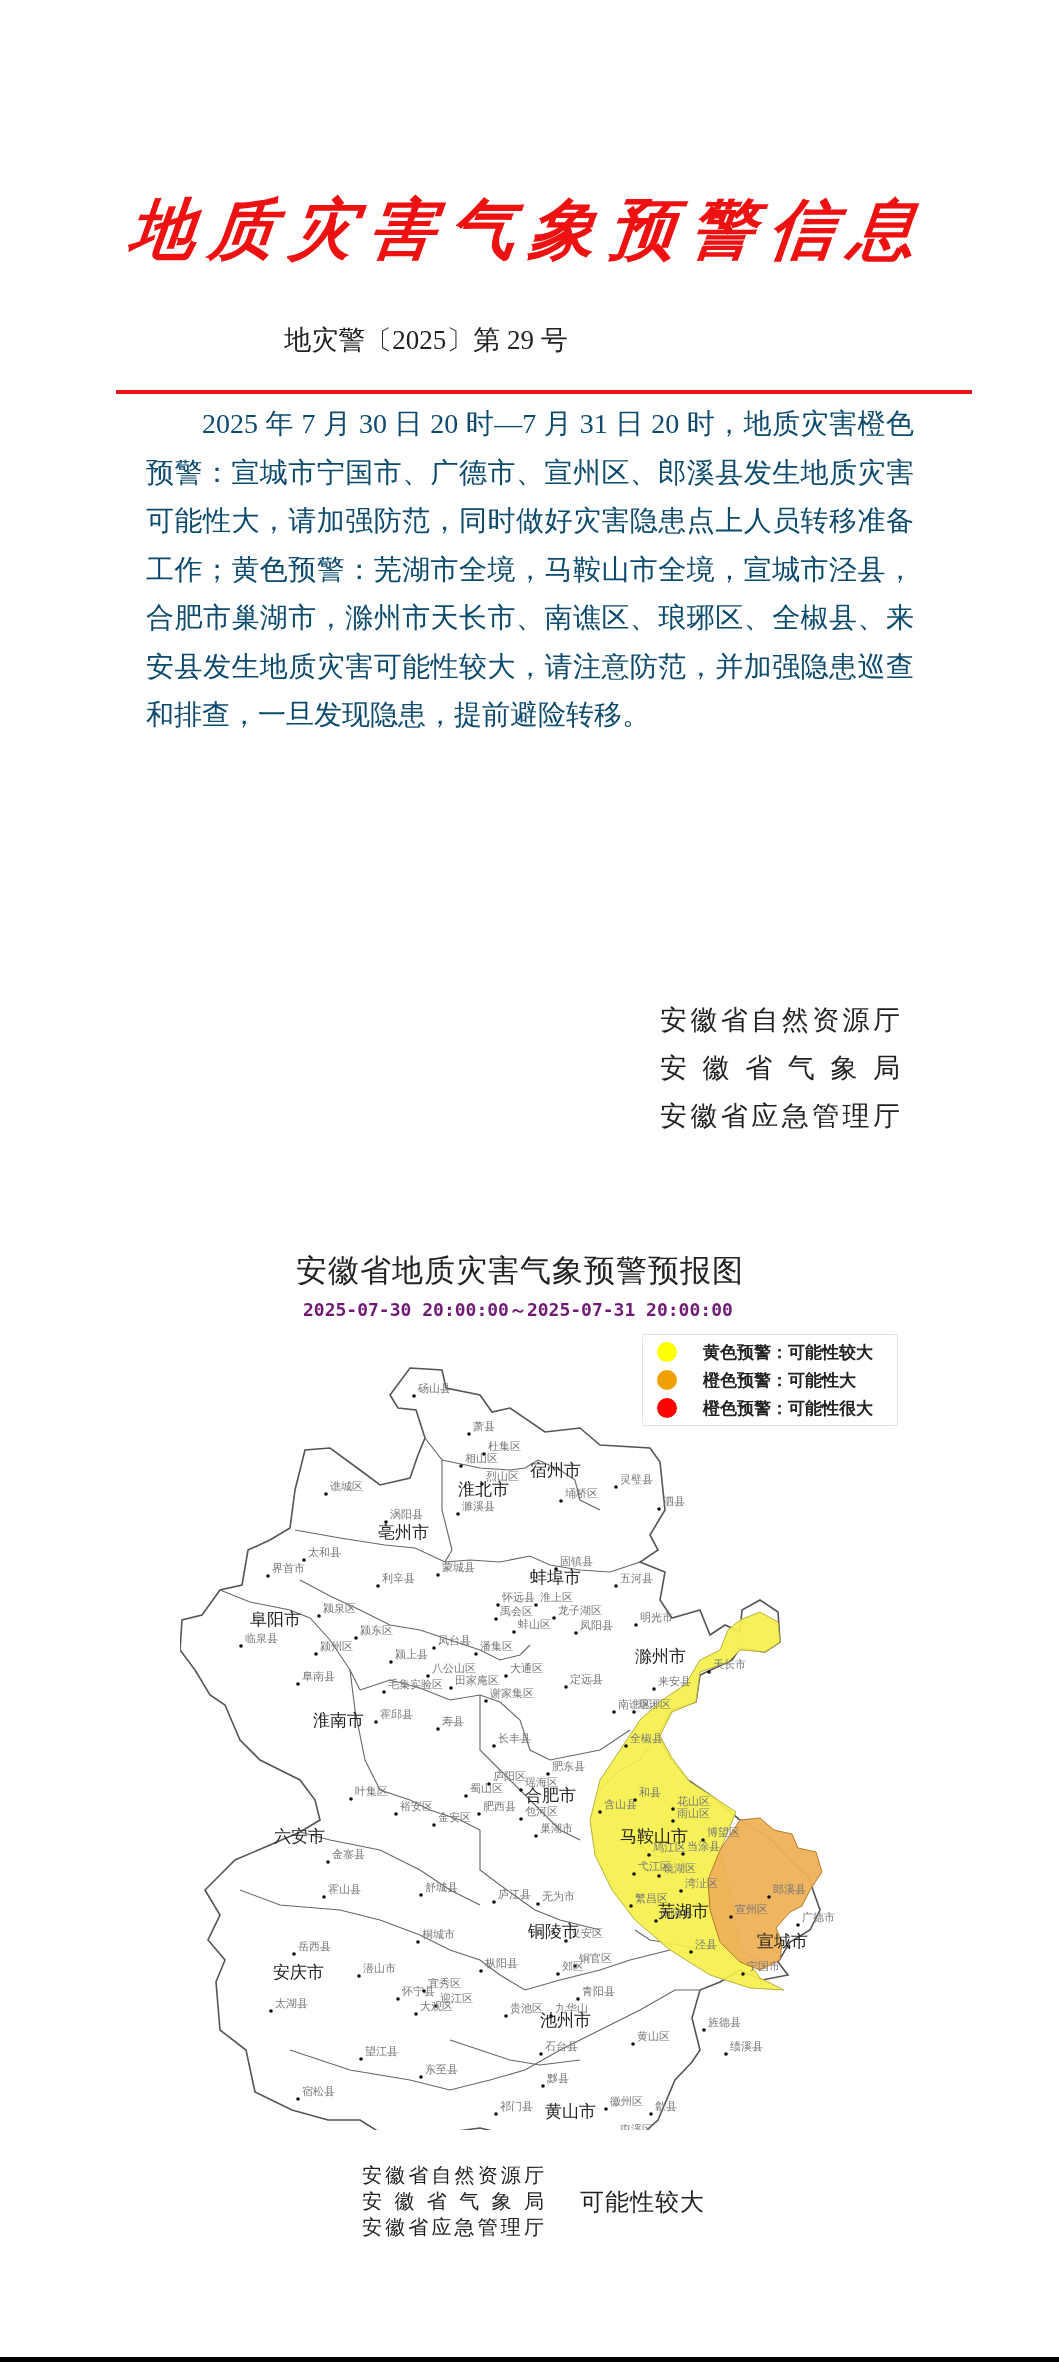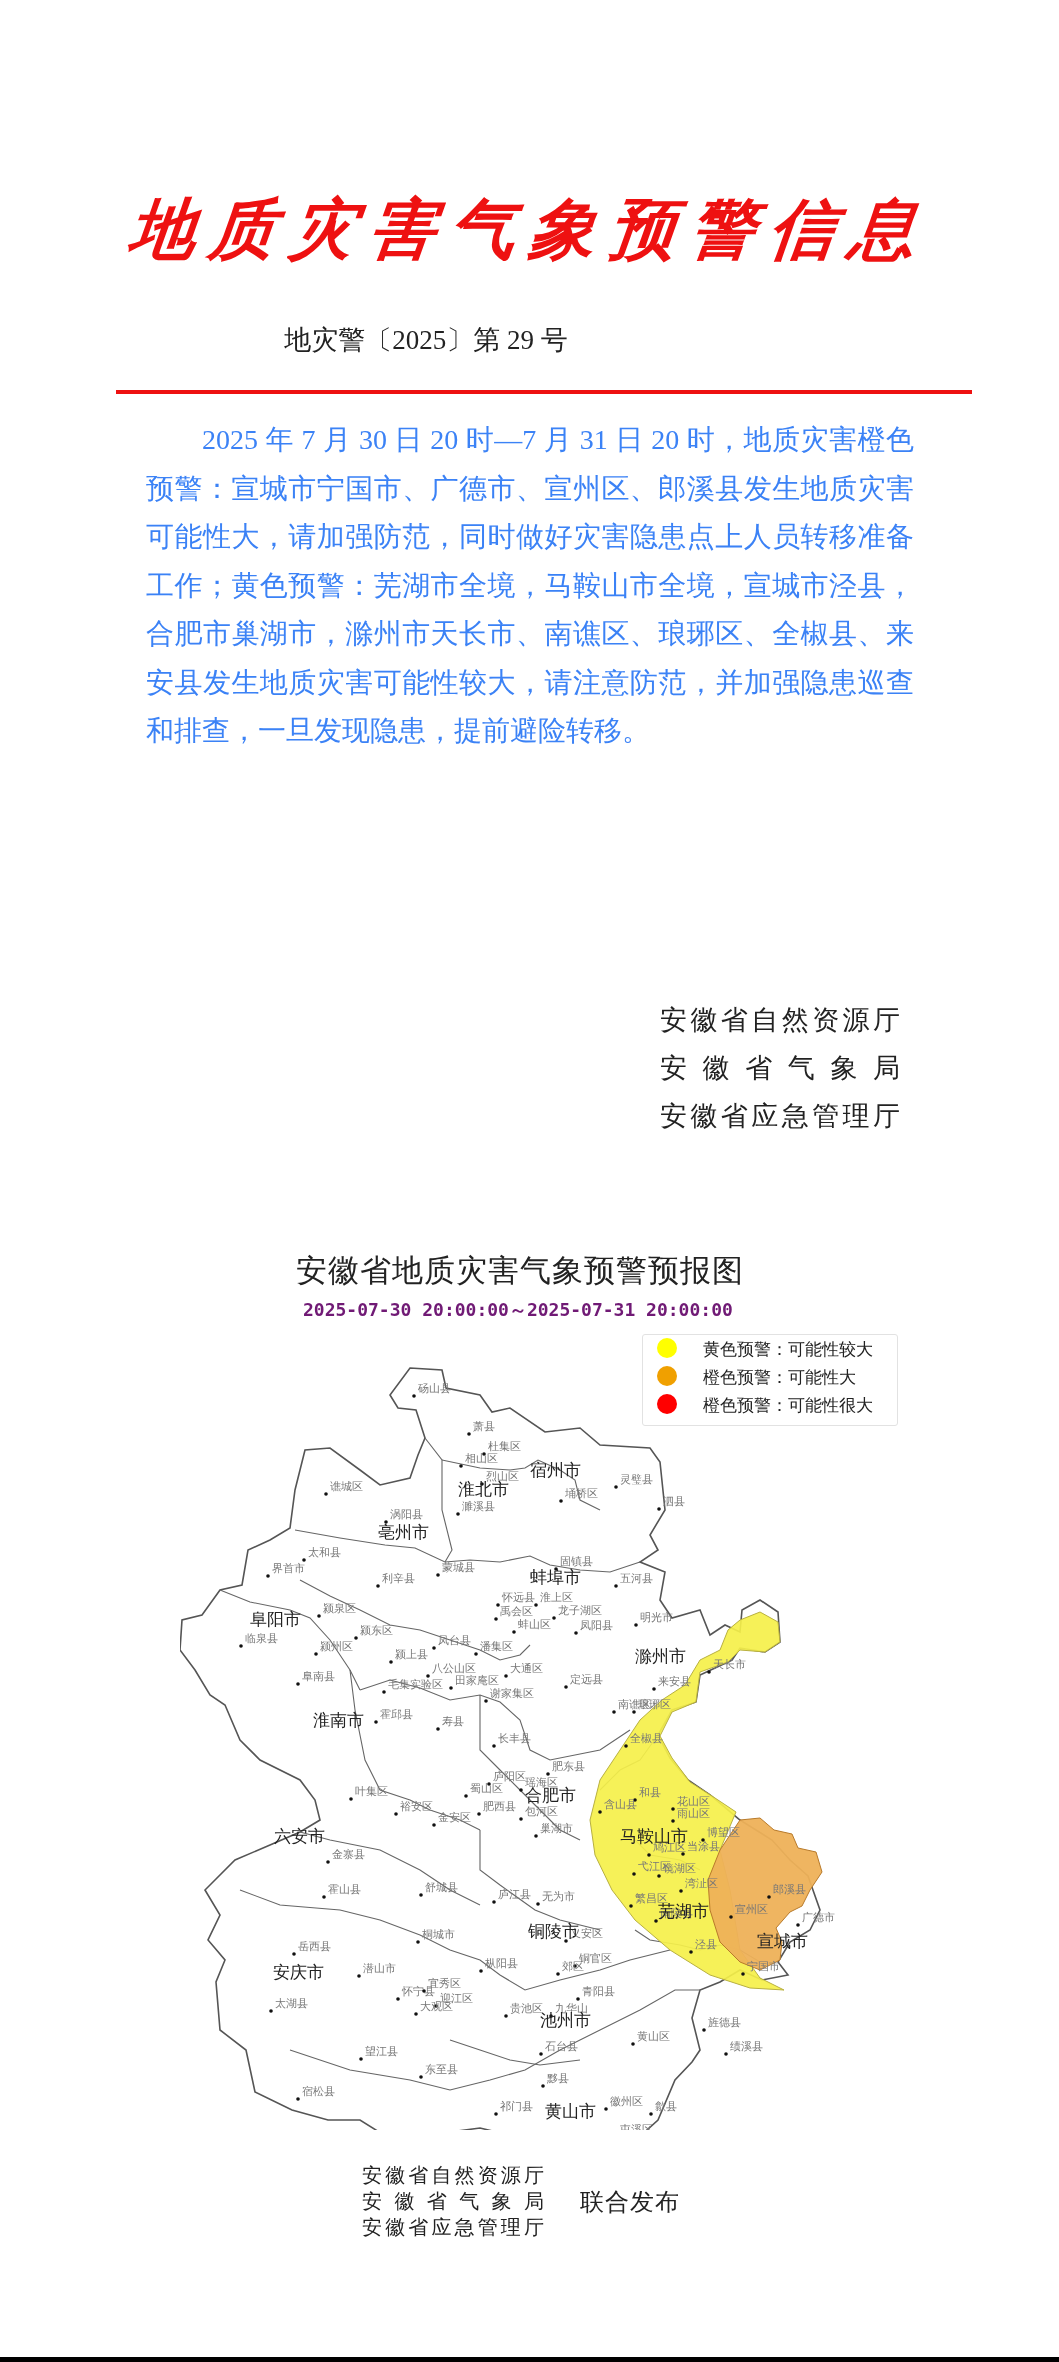--- a/index.html
+++ b/index.html
@@ -5,35 +5,35 @@
   html, body { margin: 0; padding: 0; background: #ffffff; }
   body { width: 1059px; height: 2362px; position: relative; overflow: hidden;
          font-family: "DejaVu Serif", "Liberation Serif", serif; color: #1a1a1a; }
   .masthead { position: absolute; top: 185px; left: 0; width: 1059px; text-align: center;
               font-family: "DejaVu Serif", serif; font-size: 66px; color: #ee1111;
               letter-spacing: 14px; font-style: italic; font-weight: bold;
               transform: skewX(-6deg); }
   .docno { position: absolute; top: 322px; left: 0; width: 852px; text-align: center;
            font-size: 27px; color: #222; font-family: "Liberation Serif", "DejaVu Serif", serif; }
   .redline { position: absolute; top: 390px; left: 116px; width: 856px; height: 4px; background: #ee1111; }
-  .body-text { position: absolute; top: 416px; left: 146px; width: 768px; font-size: 28px;
+  .body-text { position: absolute; top: 400px; left: 146px; width: 768px; font-size: 28px;
                line-height: 48.5px; text-align: justify; text-indent: 56px;
-               font-family: "Liberation Serif", "DejaVu Serif", serif; color: #3b82f6; }
+               font-family: "Liberation Serif", "DejaVu Serif", serif; color: #0c4a6e; }
   .signature { position: absolute; top: 996px; left: 660px; width: 240px; font-size: 27px;
                line-height: 48px; font-family: "Liberation Serif", "DejaVu Serif", serif; color: #222; }
   .signature div { text-align: justify; text-align-last: justify; }
   .signature .date { text-align: right; text-align-last: auto; }
   .map-title { position: absolute; top: 1250px; left: 296px; font-size: 31px;
                font-family: "DejaVu Sans", sans-serif; font-weight: normal; color: #222; letter-spacing: 1px; }
   .map-sub { position: absolute; top: 1298px; left: 303px; font-size: 18px;
              font-family: "DejaVu Sans Mono", monospace; color: #701a75; font-weight: bold; }
   .legend { position: absolute; top: 1334px; left: 642px; width: 254px; height: 90px;
             border: 1px solid #e2e2e2; border-radius: 3px; background: #fff; }
-  .legend-item { display: flex; height: 28px; margin-left: 14px; font-size: 17px;
-                 font-family: "DejaVu Sans", sans-serif; color: #222; }
+  .legend-item { display: flex; align-items: center; height: 28px; margin-left: 14px; font-size: 17px;
+                 font-family: "DejaVu Sans", sans-serif; color: #222; font-weight: bold; }
   .legend-item:first-child { margin-top: 3px; }
   .dot { width: 20px; height: 20px; border-radius: 50%; margin-right: 26px; flex: none; }
   .map { position: absolute; top: 1350px; left: 180px; width: 720px; height: 780px; }
   .map svg { width: 720px; height: 780px; }
   .lbl-city { font-family: "DejaVu Sans", sans-serif; font-size: 17px; fill: #222; }
   .lbl-county { font-family: "DejaVu Sans", sans-serif; font-size: 11px; fill: #777; }
   .footer-orgs { position: absolute; top: 2162px; left: 362px; font-size: 20px;
                  font-family: "DejaVu Sans", sans-serif; color: #222; line-height: 26px; }
   .footer-orgs div { width: 182px; text-align: justify; text-align-last: justify; }
   .footer-joint { position: absolute; top: 2186px; left: 580px; font-size: 24px;
@@ -545,15 +545,15 @@
     <span class="dot" style="background:#ff0000"></span>
     <span>橙色预警：可能性很大</span>
   </div>
 </div>
 
 <div class="footer-orgs">
   <div>安徽省自然资源厅</div>
   <div>安徽省气象局</div>
   <div>安徽省应急管理厅</div>
 </div>
-<div class="footer-joint">联合发布</div>
+<div class="footer-joint">可能性较大</div>
 
 <div class="bottom-bar"></div>
 
 </body></html>

